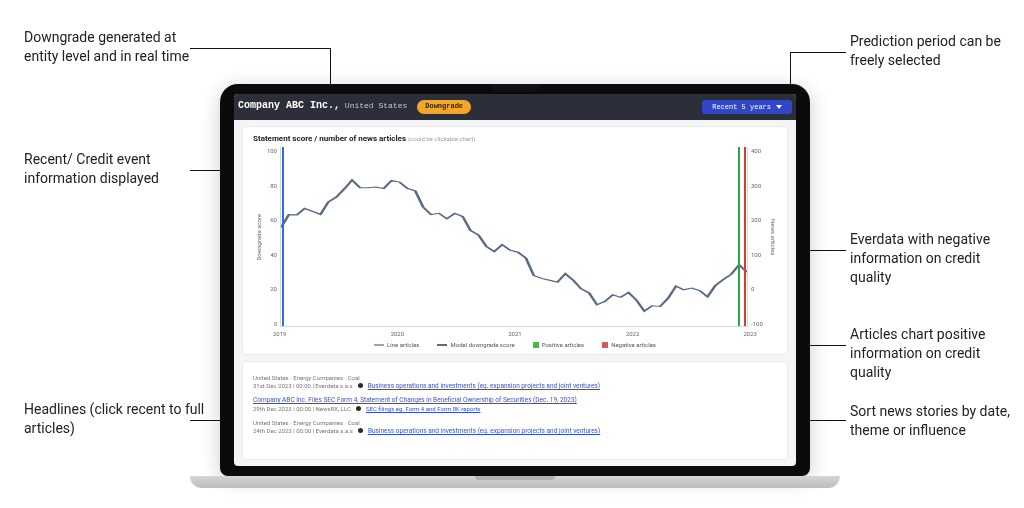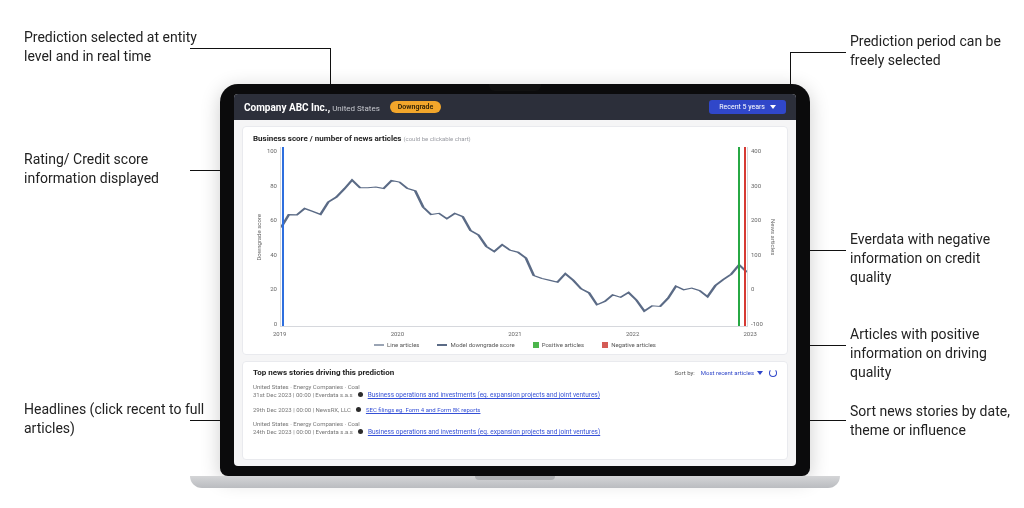--- a/index.html
+++ b/index.html
@@ -17,21 +17,21 @@
 
   
   .laptop { position: absolute; left: 220px; top: 84px; width: 590px; }
   .bezel { background: #0b0b0c; border-radius: 18px 18px 8px 8px; padding: 12px 14px 10px; box-shadow: 0 4px 20px rgba(0,0,0,.2); }
   .notch { width: 52px; height: 7px; background: #111; border-radius: 0 0 6px 6px; margin: -12px auto 3px; }
   .screen { background: #f5f5f6; border-radius: 4px; overflow: hidden; height: 372px; display: flex; flex-direction: column; font-size: 8px; }
   .base { height: 12px; background: linear-gradient(#d4d5d7, #babcc0); border-radius: 0 0 14px 14px; margin: 0 -30px; position: relative; }
   .base::before { content: ""; position: absolute; left: 50%; top: 0; transform: translateX(-50%); width: 80px; height: 4px; background: #aeb0b4; border-radius: 0 0 6px 6px; }
 
   
-  .app-header { background: #2c2f3a; color: #fff; display: flex; align-items: center; padding: 6px 10px; gap: 10px; }
+  .app-header { background: #2c2f3a; color: #fff; display: flex; padding: 6px 4px; gap: 10px; font-family: Liberation Mono, monospace; }
   .company { font-weight: 700; font-size: 10px; }
   .company-loc { font-weight: 400; color: #c6c8ce; }
   .pill { background: #f2a62b; color: #2b1f05; font-size: 7px; padding: 2px 8px; border-radius: 8px; font-weight: 600; }
   .spacer { flex: 1; }
   .period-btn { background: #3047c9; color: #fff; font-size: 7px; padding: 3px 10px; border-radius: 3px; display: flex; align-items: center; gap: 5px; }
   .caret-down { width: 0; height: 0; border-left: 3px solid transparent; border-right: 3px solid transparent; border-top: 4px solid #fff; }
 
   
   .panel { background: #fff; margin: 6px 8px; border: 1px solid #e9eaee; border-radius: 4px; padding: 7px 10px 6px; }
   .panel-title { font-size: 8px; font-weight: 700; color: #222; }
@@ -77,27 +77,27 @@
   .story { margin-top: 6px; }
   .story-meta { font-size: 6px; color: #777; }
   .story-link { font-size: 6.5px; color: #3550d6; text-decoration: underline; }
   .story-cat { font-size: 6px; color: #3550d6; text-decoration: underline; }
   .dot { width: 5px; height: 5px; border-radius: 50%; background: #2b2b2b; display: inline-block; vertical-align: middle; margin: 0 3px; }
 
 </style>
 </head>
 <body>
 
-<div class="annot left" style="left:24px; top:28px;">Prediction selected at entity level and in real time</div>
-<div class="annot left" style="left:24px; top:150px;">Rating/ Credit score information displayed</div>
+<div class="annot left" style="left:24px; top:28px;">Downgrade generated at entity level and in real time</div>
+<div class="annot left" style="left:24px; top:150px;">Recent/ Credit event information displayed</div>
 <div class="annot left" style="left:24px; top:400px;">Headlines (click recent to full articles)</div>
 
 <div class="annot right" style="left:850px; top:32px;">Prediction period can be freely selected</div>
 <div class="annot right" style="left:850px; top:230px;">Everdata with negative information on credit quality</div>
-<div class="annot right" style="left:850px; top:325px;">Articles with positive information on driving quality</div>
+<div class="annot right" style="left:850px; top:325px;">Articles chart positive information on credit quality</div>
 <div class="annot right" style="left:850px; top:402px;">Sort news stories by date, theme or influence</div>
 
 <div class="leader" style="left:190px; top:48px; width:140px;"></div>
 <div class="leader-v" style="left:330px; top:48px; height:44px;"></div>
 
 <div class="leader" style="left:190px; top:170px; width:80px;"></div>
 
 <div class="leader-v" style="left:420px; top:150px; height:40px;"></div>
 <div class="leader" style="left:270px; top:170px; width:150px;"></div>
 
@@ -130,21 +130,21 @@
         <span class="pill">Downgrade</span>
         <span class="spacer"></span>
         <span class="period-btn">
           <span>Recent 5 years</span>
           <span class="caret-down"></span>
         </span>
       </div>
 
       <div class="panel">
         <div>
-          <span class="panel-title">Business score / number of news articles</span>
+          <span class="panel-title">Statement score / number of news articles</span>
           <span class="panel-sub">(could be clickable chart)</span>
         </div>
 
         <div class="chart-wrap">
           <div class="yaxis-label-l">Downgrade score</div>
           <div class="yaxis">
             <span>100</span>
             <span>80</span>
             <span>60</span>
             <span>40</span>
@@ -994,42 +994,32 @@
               <span>Positive articles</span>
             </div>
           <div class="leg-item">
               <span class="leg-sq" style="background:#d45b56;"></span>
               <span>Negative articles</span>
             </div>
         </div>
       </div>
 
       <div class="news-panel">
-        <div class="news-head">
-          <span class="news-title">Top news stories driving this prediction</span>
-          <div class="news-sort">
-            <span>Sort by:</span>
-            <span class="sort-sel">
-              <span>Most recent articles</span>
-              <span class="caret-down" style="border-top-color:#3047c9"></span>
-            </span>
-            <span class="refresh-ico"></span>
-          </div>
-        </div>
 
         <div class="story">
           <div class="story-meta">United States · Energy Companies · Coal</div>
           <div>
             <span class="story-meta">31st Dec 2023 | 00:00 | Everdata s.a.s</span>
             <span class="dot"></span>
             <span class="story-link">Business operations and investments (eg. expansion projects and joint ventures)</span>
           </div>
         </div>
 
         <div class="story">
+          <div class="story-link">Company ABC Inc. Files SEC Form 4, Statement of Changes in Beneficial Ownership of Securities (Dec. 19, 2023)</div>
           <div>
             <span class="story-meta">29th Dec 2023 | 00:00 | NewsRX, LLC</span>
             <span class="dot"></span>
             <span class="story-cat">SEC filings eg. Form 4 and Form 8K reports</span>
           </div>
         </div>
 
         <div class="story">
           <div class="story-meta">United States · Energy Companies · Coal</div>
           <div>

